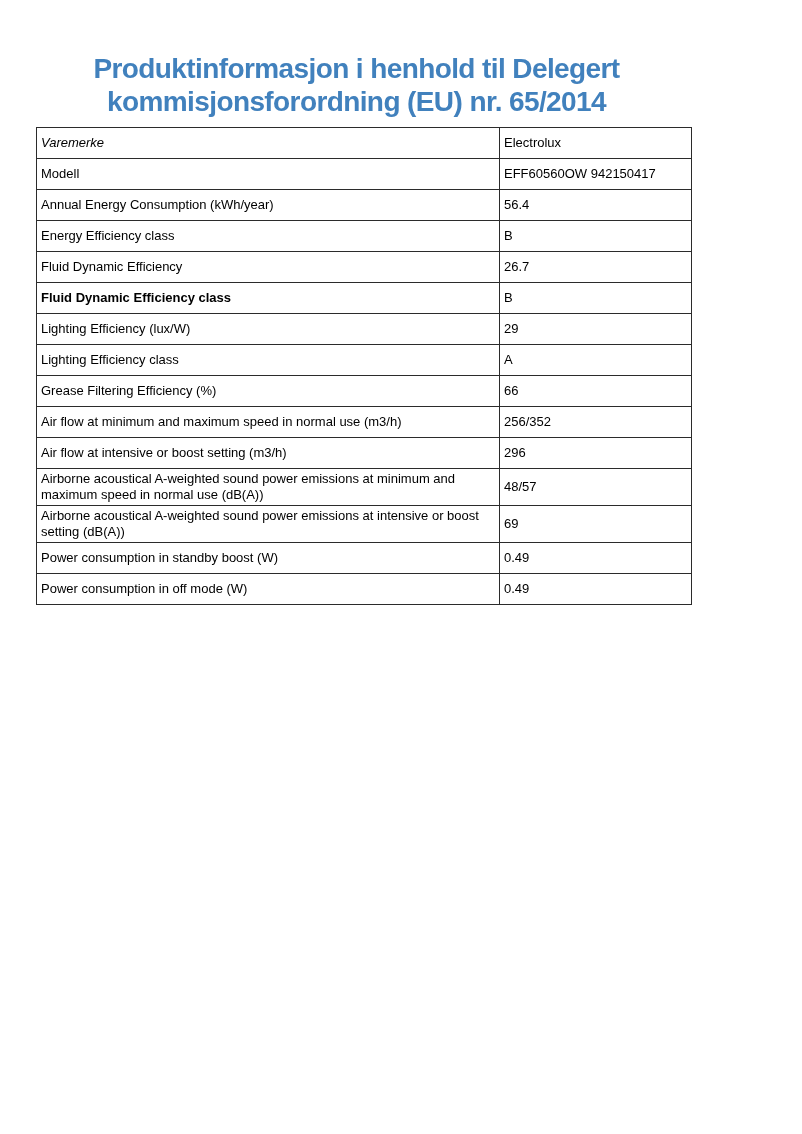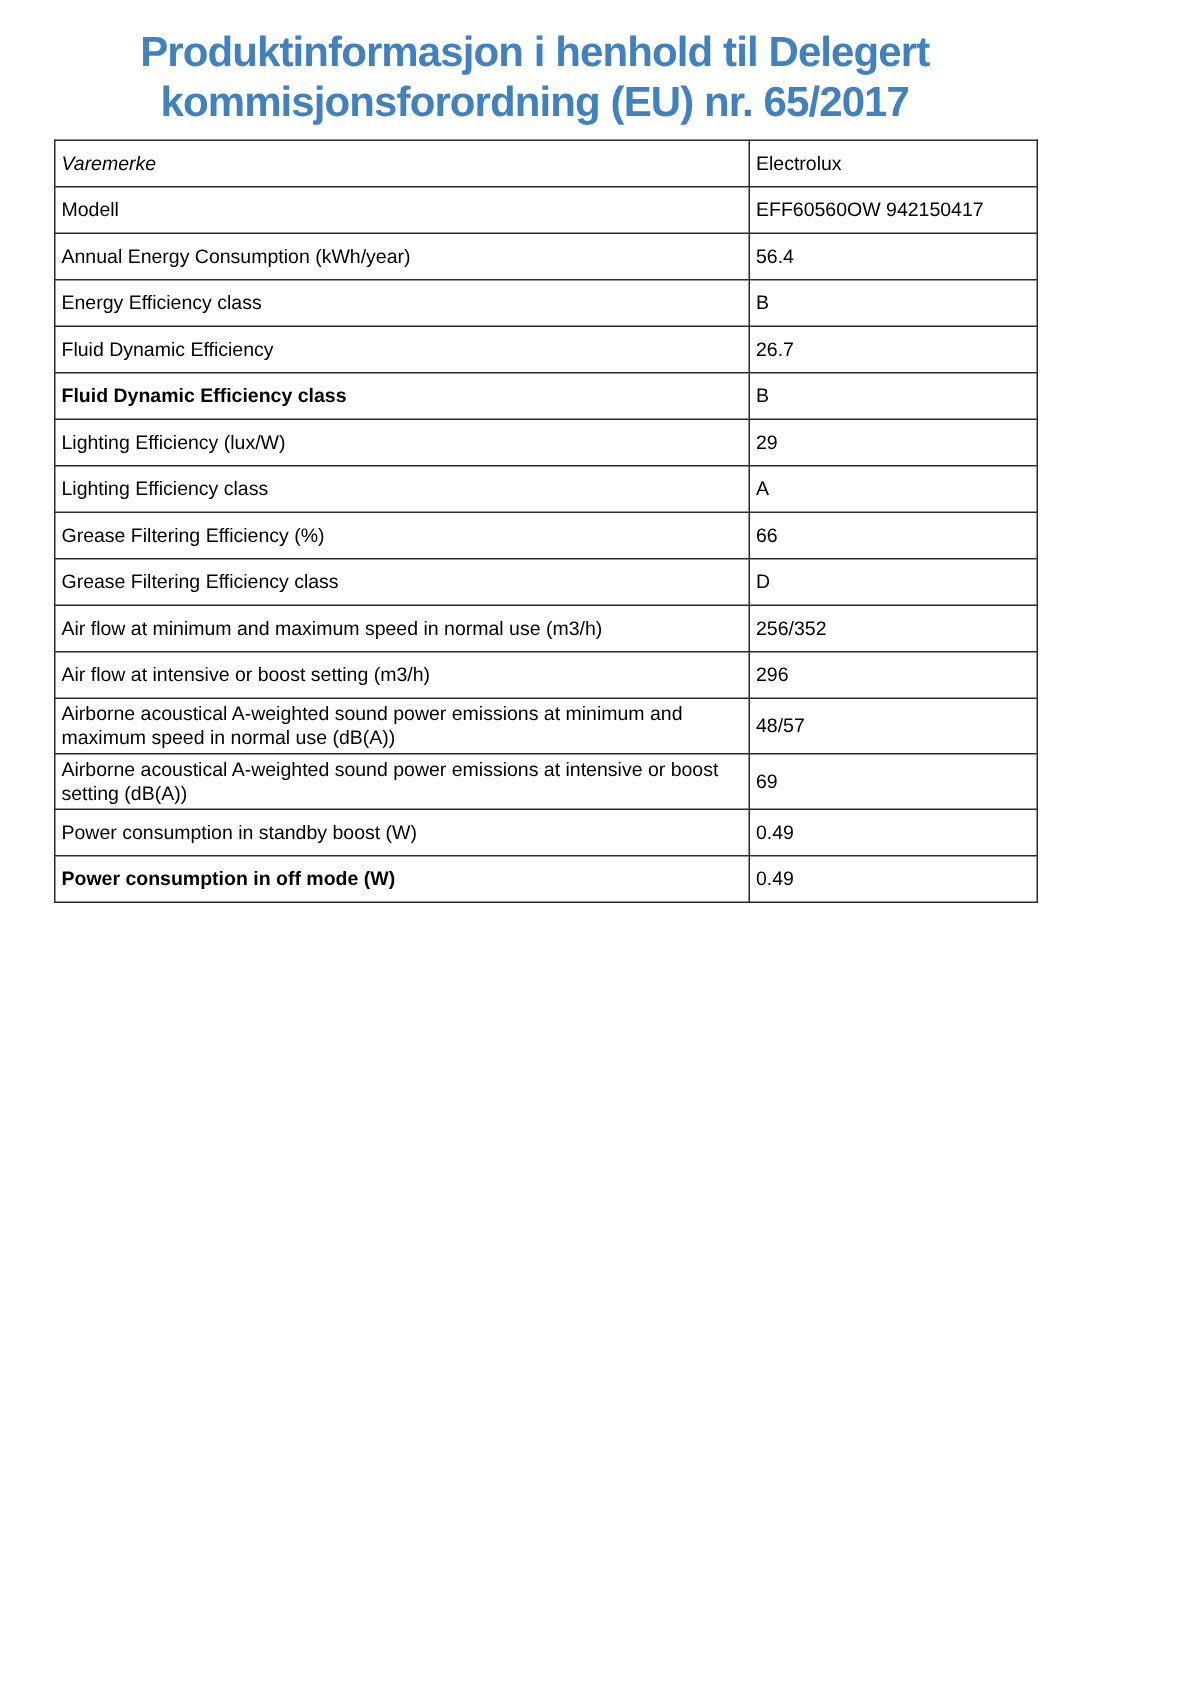--- a/index.html
+++ b/index.html
@@ -15,21 +15,21 @@
     overflow: hidden;
   }
   .page {
     position: relative;
     width: 802px;
     height: 1134px;
     background: #ffffff;
   }
   .title {
     margin: 0;
-    padding-top: 18px;
+    padding-top: 52px;
     margin-left: 36px;
     width: 641px;
     text-align: center;
     font-weight: bold;
     font-size: 28px;
     line-height: 33px;
     letter-spacing: -0.6px;
     color: #4181bd; 
   }
   .title-line {
@@ -56,21 +56,21 @@
   .label-cell  { width: 455px; }
   .value-cell  { width: 184px; }
 </style>
 </head>
 <body>
 
 <div class="page">
 
   <h1 class="title" style="color: rgb(65, 129, 189);">
     <span class="title-line">Produktinformasjon i henhold til Delegert</span>
-    <span class="title-line">kommisjonsforordning (EU) nr. 65/2017</span>
+    <span class="title-line">kommisjonsforordning (EU) nr. 65/2014</span>
   </h1>
 
   <table class="spec-table">
     <tbody>
         <tr>
           <td class="label-cell" style="border-color: rgb(43, 43, 43); font-style: italic;">Varemerke</td>
           <td class="value-cell" style="border-color: rgb(43, 43, 43);">Electrolux</td>
         </tr>
         <tr>
           <td class="label-cell" style="border-color: rgb(43, 43, 43);">Modell</td>
@@ -98,43 +98,39 @@
         </tr>
         <tr>
           <td class="label-cell" style="border-color: rgb(43, 43, 43);">Lighting Efficiency class</td>
           <td class="value-cell" style="border-color: rgb(43, 43, 43);">A</td>
         </tr>
         <tr>
           <td class="label-cell" style="border-color: rgb(43, 43, 43);">Grease Filtering Efficiency (%)</td>
           <td class="value-cell" style="border-color: rgb(43, 43, 43);">66</td>
         </tr>
         <tr>
-          <td class="label-cell" style="border-color: rgb(43, 43, 43);">Grease Filtering Efficiency class</td>
-          <td class="value-cell" style="border-color: rgb(43, 43, 43);">D</td>
-        </tr>
-        <tr>
           <td class="label-cell" style="border-color: rgb(43, 43, 43);">Air flow at minimum and maximum speed in normal use (m3/h)</td>
           <td class="value-cell" style="border-color: rgb(43, 43, 43);">256/352</td>
         </tr>
         <tr>
           <td class="label-cell" style="border-color: rgb(43, 43, 43);">Air flow at intensive or boost setting (m3/h)</td>
           <td class="value-cell" style="border-color: rgb(43, 43, 43);">296</td>
         </tr>
         <tr>
           <td class="label-cell" style="border-color: rgb(43, 43, 43);">Airborne acoustical A-weighted sound power emissions at minimum and maximum speed in normal use (dB(A))</td>
           <td class="value-cell" style="border-color: rgb(43, 43, 43);">48/57</td>
         </tr>
         <tr>
           <td class="label-cell" style="border-color: rgb(43, 43, 43);">Airborne acoustical A-weighted sound power emissions at intensive or boost setting (dB(A))</td>
           <td class="value-cell" style="border-color: rgb(43, 43, 43);">69</td>
         </tr>
         <tr>
           <td class="label-cell" style="border-color: rgb(43, 43, 43);">Power consumption in standby boost (W)</td>
           <td class="value-cell" style="border-color: rgb(43, 43, 43);">0.49</td>
         </tr>
         <tr>
-          <td class="label-cell" style="border-color: rgb(43, 43, 43); font-weight: bold;">Power consumption in off mode (W)</td>
+          <td class="label-cell" style="border-color: rgb(43, 43, 43);">Power consumption in off mode (W)</td>
           <td class="value-cell" style="border-color: rgb(43, 43, 43);">0.49</td>
         </tr>
       </tbody>
   </table>
 
 </div>
 
 </body></html>

